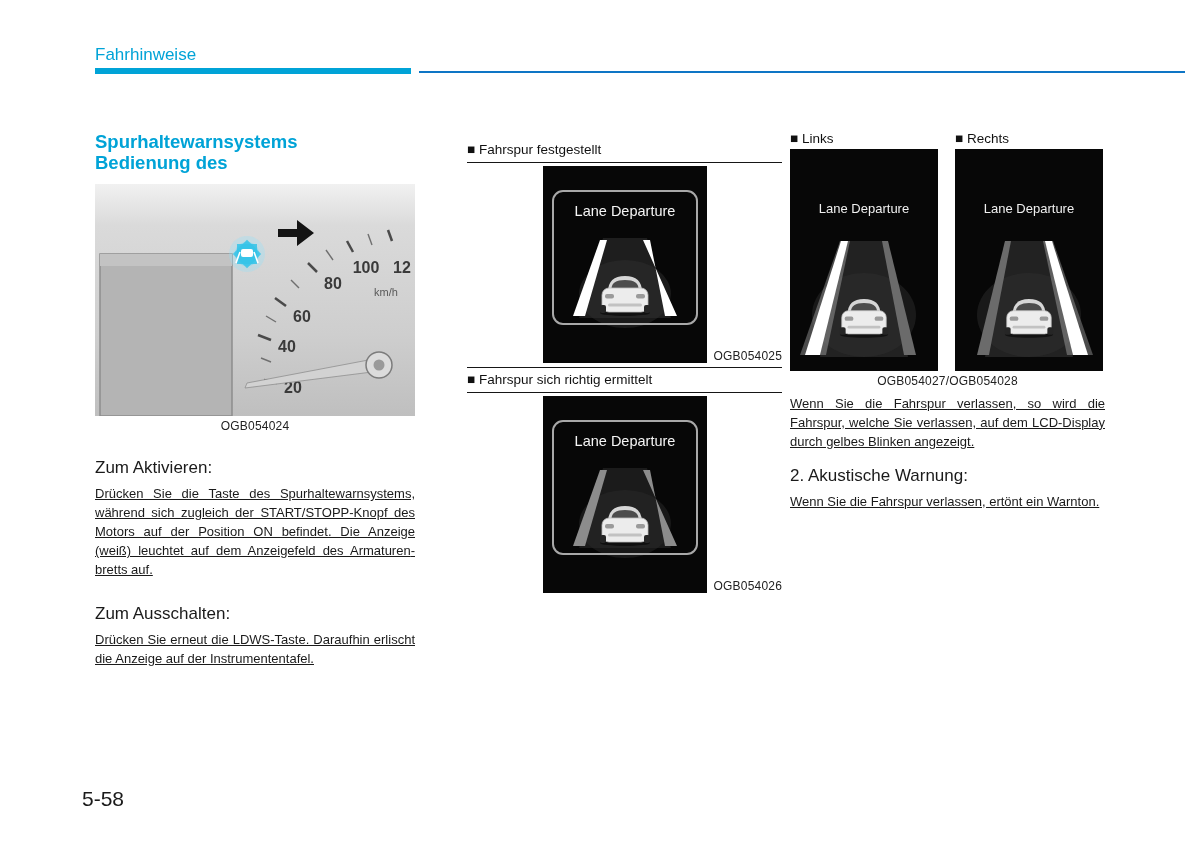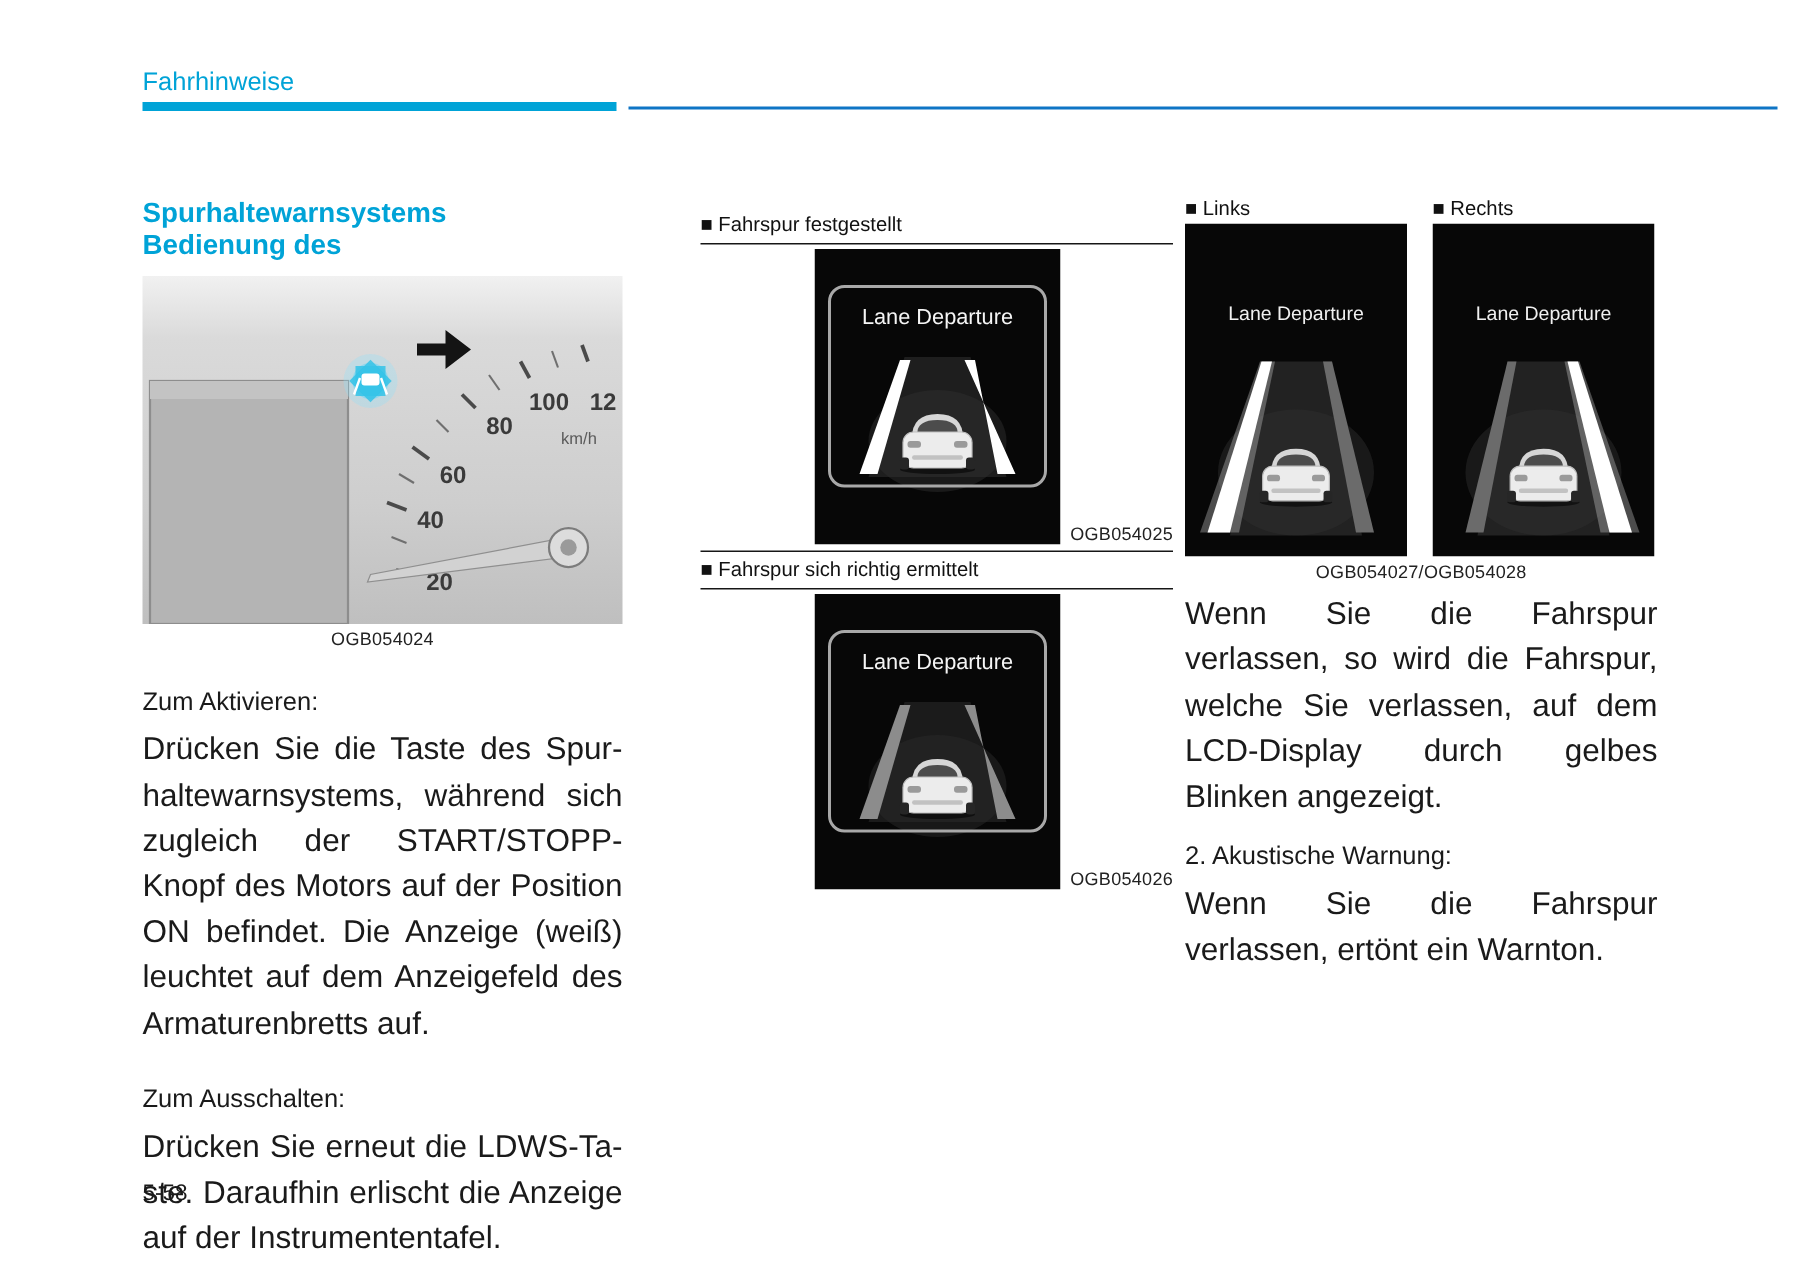--- a/index.html
+++ b/index.html
@@ -24,36 +24,36 @@
   .heading { font-size:18.5px; font-weight:bold; color:#00a3d7; line-height:1.14; margin-bottom:11px; }
   .heading span { display:block; }
 
   .cluster-fig { position:relative; width:320px; height:232px;
     background:linear-gradient(180deg,#f1f1f1 0%,#dadada 18%,#cecece 65%,#bfbfbf 100%); }
   .figcap { font-size:12px; color:#222; text-align:center; margin-top:3px; letter-spacing:.2px; }
 
   .subhead  { font-size:17px; margin-top:25px; }
   .subhead.tight { margin-top:8px; }
   .subhead.mid { margin-top:14px; }
-  .bodytext { font-size:21px; line-height:1.45; text-align:justify; margin-top:7px; }
+  .bodytext { font-size:13px; line-height:1.45; text-align:justify; margin-top:7px;text-decoration:underline; }
 
   .seclabel { font-size:13.5px; color:#111; padding-bottom:5px; border-bottom:1.6px solid #161616; }
   .seclabel.boxed { border-top:1.6px solid #161616; margin-top:4px; padding-top:4px; }
 
   .lcdfig { position:relative; width:100%; height:197px; margin-top:3px; }
   .lcdfig .lcd-center { position:absolute; left:50%; top:0; transform:translateX(-50%); font-size:0; }
   .figcap-abs { position:absolute; right:0; bottom:0; font-size:12px; color:#222; letter-spacing:.2px; }
 
   .labels-row { display:flex; }
   .labels-row .lab { font-size:13.5px; color:#111; }
   .lab-left { width:165px; }
 
   .pair { display:flex; gap:17px; margin-top:3px; font-size:0; }
 
-  .pn { position:absolute; left:95px; top:787px; font-size:15px; color:#1a1a1a; }
+  .pn { position:absolute; left:82px; top:787px; font-size:21px; color:#1a1a1a; }
 </style>
 </head>
 <body>
 
 <svg width="0" height="0" style="position:absolute" aria-hidden="true">
   <defs>
     <symbol id="car-rear" viewBox="0 0 60 44">
       <ellipse cx="30" cy="41" rx="25" ry="3" fill="#000000" opacity="0.55"></ellipse>
       <path d="M13,20 Q13,4 30,4 Q47,4 47,20 Z" fill="#d6d6d6"></path>
       <path d="M16.5,17 Q16.5,8 30,8 Q43.5,8 43.5,17 Z" fill="#4c4c4c"></path>

